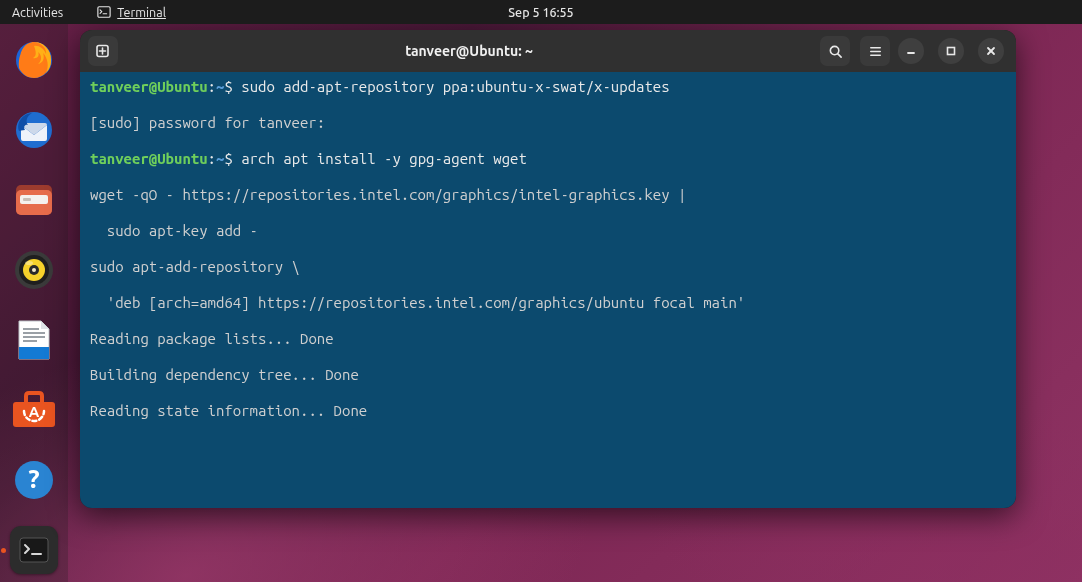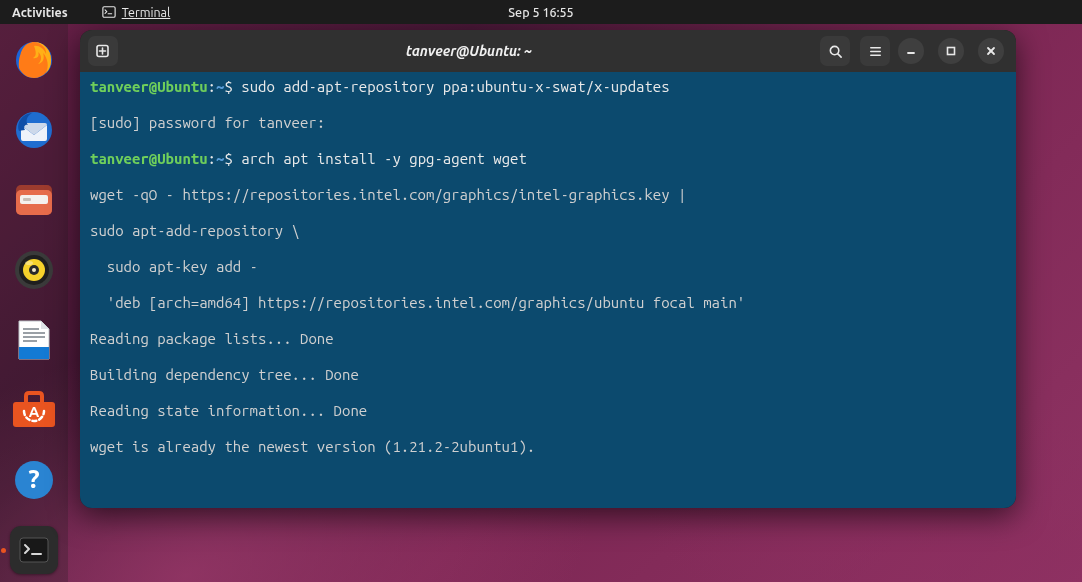--- a/index.html
+++ b/index.html
@@ -40,21 +40,21 @@
       height: 24px;
       background: #1c1c1c;
       color: #e6e6e6;
       display: flex;
       align-items: center;
       padding: 0 12px;
       font-size: 12.5px;
       position: relative;
       z-index: 5;
     }
-    .topbar .activities { font-weight: 700; }
+    .topbar .activities { font-weight: 400; }
     .topbar .app-menu { margin-left: 34px; display: flex; align-items: center; gap: 6px; text-decoration: underline; }
     .topbar .clock { position: absolute; left: 50%; transform: translateX(-50%); font-weight: 500; font-size: 12.5px; }
     .topbar-icon { width: 14px; height: 14px; }
 
     
     .dock {
       position: absolute;
       left: 0;
       top: 24px;
       width: 68px;
@@ -102,21 +102,20 @@
       flex-direction: column;
       overflow: hidden;
     }
     .term-header {
       height: 42px;
       background: #303030;
       display: flex;
       align-items: center;
       padding: 0 8px;
       gap: 8px;
-      font-style: italic;
     }
     .term-header .title {
       flex: 1;
       text-align: center;
       color: #f0f0f0;
       font-size: 14px;
       font-weight: 600;
     }
     .hbtn {
       width: 30px;
@@ -277,27 +276,26 @@
           <line x1="9" y1="3" x2="3" y2="9"></line>
         </svg>
       </div>
     </div>
   </div>
 
   <div class="term-body"><span class="line"><span class="prompt-user">tanveer@Ubuntu</span><span class="white">:</span><span class="prompt-path">~</span><span class="white">$</span> <span class="white">sudo add-apt-repository ppa:ubuntu-x-swat/x-updates</span></span>
 <span class="line">[sudo] password for tanveer:</span>
 <span class="line"><span class="prompt-user">tanveer@Ubuntu</span><span class="white">:</span><span class="prompt-path">~</span><span class="white">$</span> <span class="white">arch apt install -y gpg-agent wget</span></span>
 <span class="line">wget -qO - https://repositories.intel.com/graphics/intel-graphics.key |</span>
+<span class="line">  sudo apt-key add -</span>
 <span class="line">sudo apt-add-repository \</span>
-<span class="line">  sudo apt-key add -</span>
 <span class="line">  'deb [arch=amd64] https://repositories.intel.com/graphics/ubuntu focal main'</span>
 <span class="line">Reading package lists... Done</span>
 <span class="line">Building dependency tree... Done</span>
 <span class="line">Reading state information... Done</span>
-<span class="line">wget is already the newest version (1.21.2-2ubuntu1).</span>
 
 
 
 
 
 
 
 
 
 

